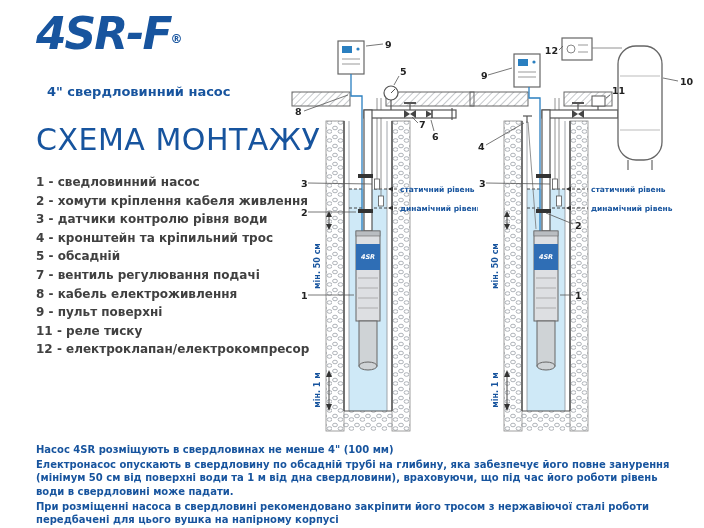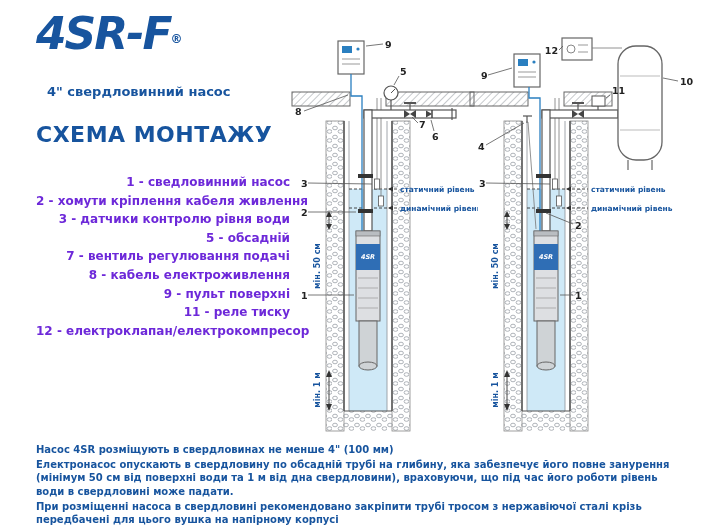--- a/index.html
+++ b/index.html
@@ -3,24 +3,24 @@
 <meta charset="utf-8">
 <style>
   html,body{margin:0;padding:0;background:#ffffff;}
   body{width:704px;height:528px;overflow:hidden;font-family:"DejaVu Sans","Liberation Sans",sans-serif;}
   .page{position:relative;width:648px;height:528px;background:#fff;}
 
   .brand{position:absolute;left:36px;top:12px;}
   .logo{font-size:44px;font-weight:bold;font-style:italic;color:#17549e;letter-spacing:-2px;line-height:1;}
   .reg{font-size:12px;font-weight:bold;color:#17549e;vertical-align:super;font-style:normal;}
   .subtitle{position:absolute;left:47px;top:84px;font-size:13px;font-weight:bold;color:#17549e;}
-  .title{position:absolute;left:36px;top:122px;font-size:22px;font-weight:bold;color:#17549e;letter-spacing:.5px;}
+  .title{position:absolute;left:36px;top:122px;font-size:30px;font-weight:normal;color:#17549e;letter-spacing:.5px;}
 
   .legend{position:absolute;left:36px;top:176px;width:254px;list-style:none;margin:0;padding:0;}
-  .legend li{font-size:12px;font-weight:bold;color:#6d28d9;margin-bottom:6px;line-height:1.05;white-space:nowrap;text-align:right;}
+  .legend li{font-size:12px;font-weight:bold;color:#404040;margin-bottom:6px;line-height:1.05;white-space:nowrap;}
 
   .footer{position:absolute;left:36px;top:443px;width:652px;color:#17549e;}
   .footer p{margin:0 0 2px 0;font-size:10px;font-weight:bold;line-height:1.32;}
 
   .diag{position:absolute;top:26px;}
   .diag.dleft{left:288px;}
   .diag.dright{left:466px;}
 
   svg text{font-family:"DejaVu Sans","Liberation Sans",sans-serif;}
   .co{font-size:9.5px;font-weight:bold;fill:#222;}
@@ -41,20 +41,21 @@
   <div class="brand">
     <span class="logo">4SR-F</span><span class="reg">®</span>
   </div>
   <div class="subtitle">4" свердловинний насос</div>
   <div class="title">СХЕМА МОНТАЖУ</div>
 
   <ol class="legend">
     <li><span>1</span><span> - </span><span>сведловинний насос</span></li>
     <li><span>2</span><span> - </span><span>хомути кріплення кабеля живлення</span></li>
     <li><span>3</span><span> - </span><span>датчики контролю рівня води</span></li>
+    <li><span>4</span><span> - </span><span>кронштейн та кріпильний трос</span></li>
     <li><span>5</span><span> - </span><span>обсадній</span></li>
     <li><span>7</span><span> - </span><span>вентиль регулювання подачі</span></li>
     <li><span>8</span><span> - </span><span>кабель електроживлення</span></li>
     <li><span>9</span><span> - </span><span>пульт поверхні</span></li>
     <li><span>11</span><span> - </span><span>реле тиску</span></li>
     <li><span>12</span><span> - </span><span>електроклапан/електрокомпресор</span></li>
   </ol>
 
   <svg class="diag dleft" width="190" height="420" viewBox="0 0 190 420">
     <defs>
@@ -349,16 +350,16 @@
       <line class="ldr" x1="107" y1="198" x2="80" y2="187"></line>
       <text class="co" x="109" y="203">2</text>
       <line class="ldr" x1="107" y1="269" x2="94" y2="269"></line>
       <text class="co" x="109" y="273">1</text>
     </g>
   </svg>
 
   <div class="footer">
     <p>Насос 4SR розміщують в свердловинах не менше 4" (100 мм)</p>
     <p>Електронасос опускають в свердловину по обсадній трубі на глибину, яка забезпечує його повне занурення (мінімум 50 см від поверхні води та 1 м від дна свердловини), враховуючи, що під час його роботи рівень води в свердловині може падати.</p>
-    <p>При розміщенні насоса в свердловині рекомендовано закріпити трубі тросом з нержавіючої сталі крізь передбачені для цього вушка на напірному корпусі</p>
+    <p>При розміщенні насоса в свердловині рекомендовано закріпити його тросом з нержавіючої сталі роботи передбачені для цього вушка на напірному корпусі</p>
   </div>
 
 </div>
 
 </body></html>

